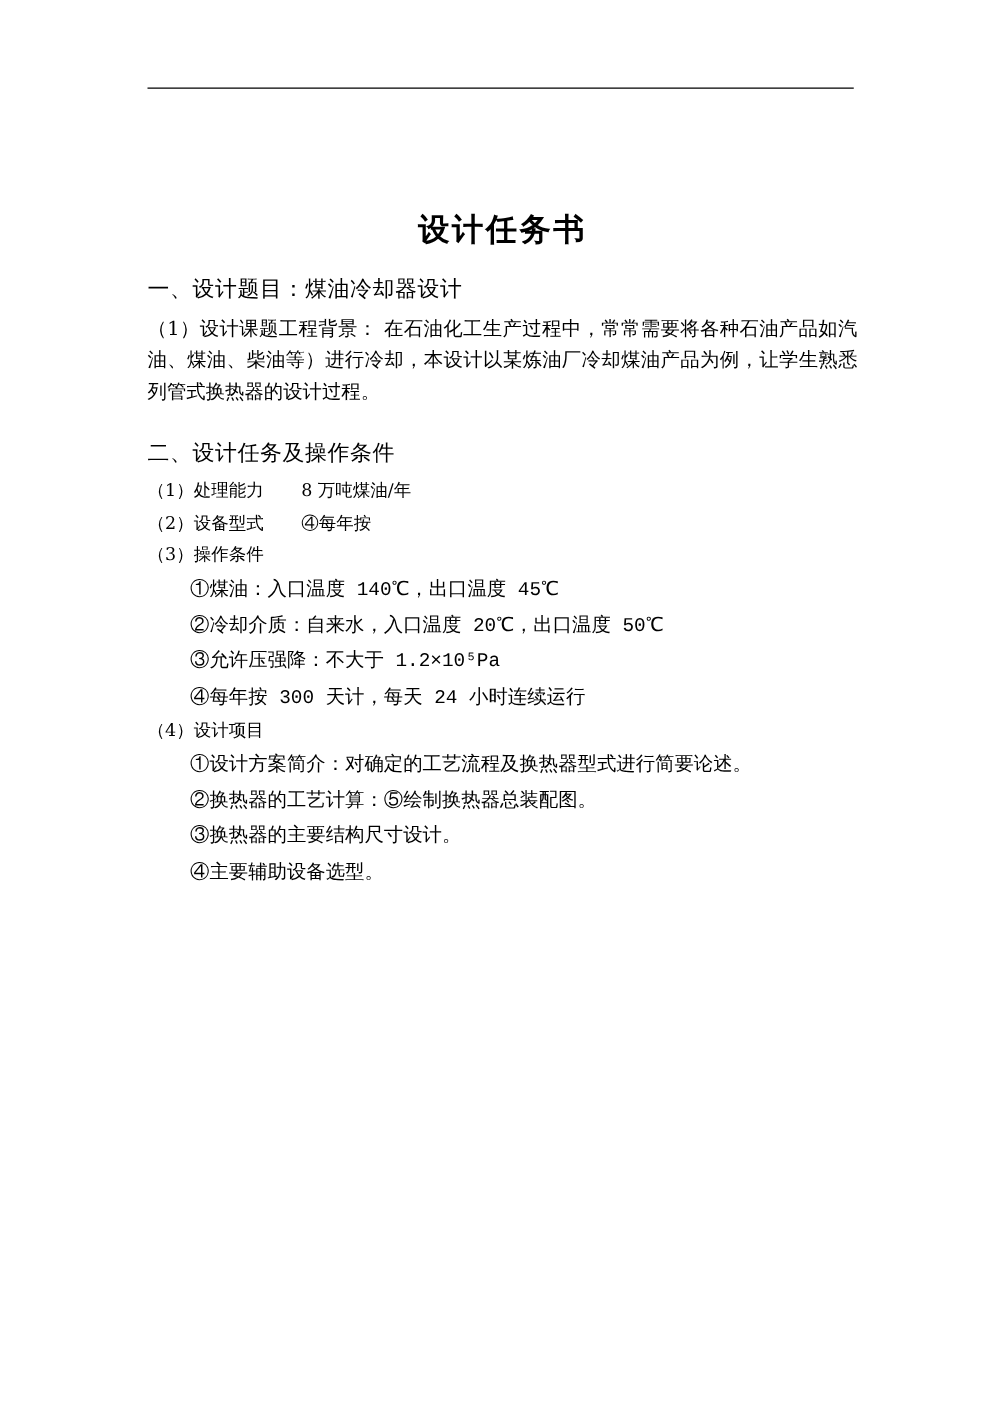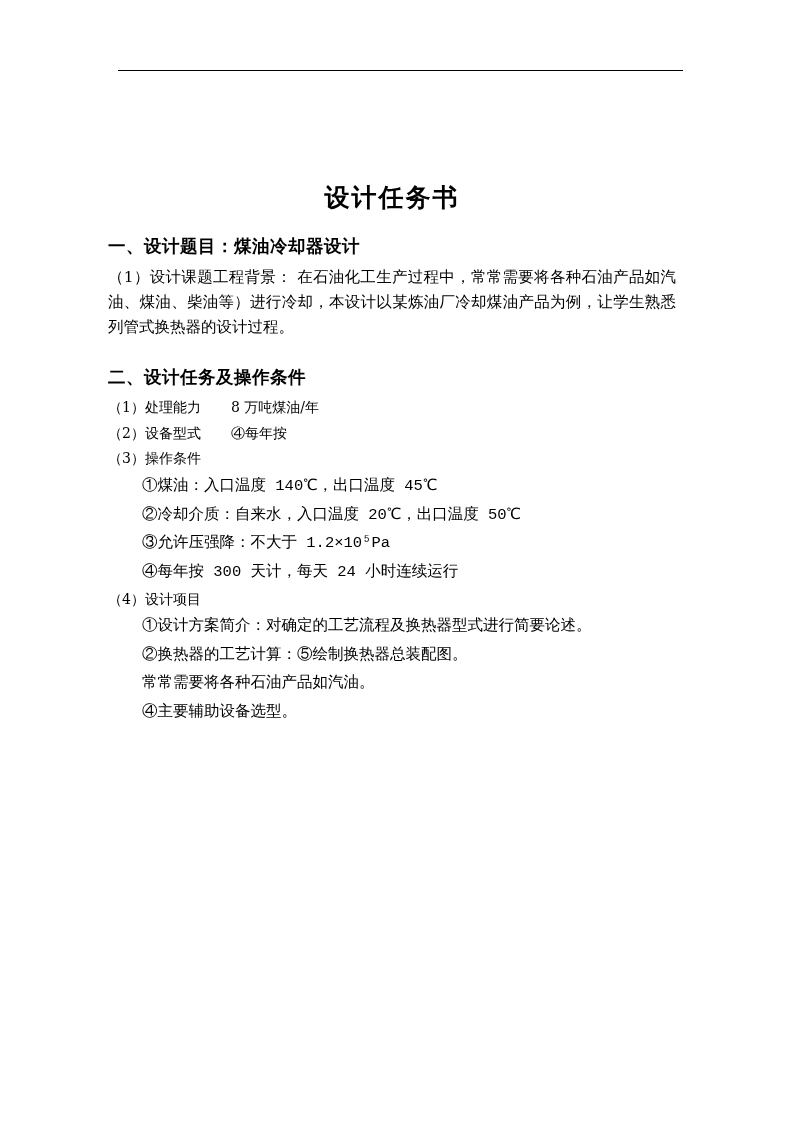--- a/index.html
+++ b/index.html
@@ -19,36 +19,35 @@
   .header-rule {
     position: absolute;
     left: 118px;
     top: 70px;
     width: 565px;
     height: 0;
     border-top: 1.5px solid #000000;
   }
   .content {
     position: absolute;
-    left: 108px;
+    left: 118px;
     top: 168px;
     width: 568px;
-    margin-top: 14px;
   }
   .doc-title {
     font-size: 25px;
     font-weight: bold;
     text-align: center;
     letter-spacing: 2px;
     margin: 0 0 18px 0;
     line-height: 1.3;
   }
   .section-heading {
     font-size: 17.5px;
-    font-weight: bold;
+    font-weight: normal;
     margin: 10px 0 6px 0;
     line-height: 1.5;
     letter-spacing: 0.5px;
   }
   .para {
     font-size: 15.5px;
     line-height: 1.62;
     margin: 0 0 2px 0;
     text-align: justify;
   }
@@ -103,17 +102,17 @@
     <p class="sub-line">①煤油：入口温度  140℃，出口温度 45℃</p>
     <p class="sub-line">②冷却介质：自来水，入口温度 20℃，出口温度 50℃</p>
     <p class="sub-line">③允许压强降：不大于 1.2×10⁵Pa</p>
     <p class="sub-line">④每年按 300 天计，每天 24 小时连续运行</p>
 
     <p class="list-line">
       <span>（4）设计项目</span>
     </p>
     <p class="sub-line">①设计方案简介：对确定的工艺流程及换热器型式进行简要论述。</p>
     <p class="sub-line">②换热器的工艺计算：⑤绘制换热器总装配图。</p>
-    <p class="sub-line">常常需要将各种石油产品如汽油。</p>
+    <p class="sub-line">③换热器的主要结构尺寸设计。</p>
     <p class="sub-line">④主要辅助设备选型。</p>
 
   </div>
 </div>
 
 </body></html>

